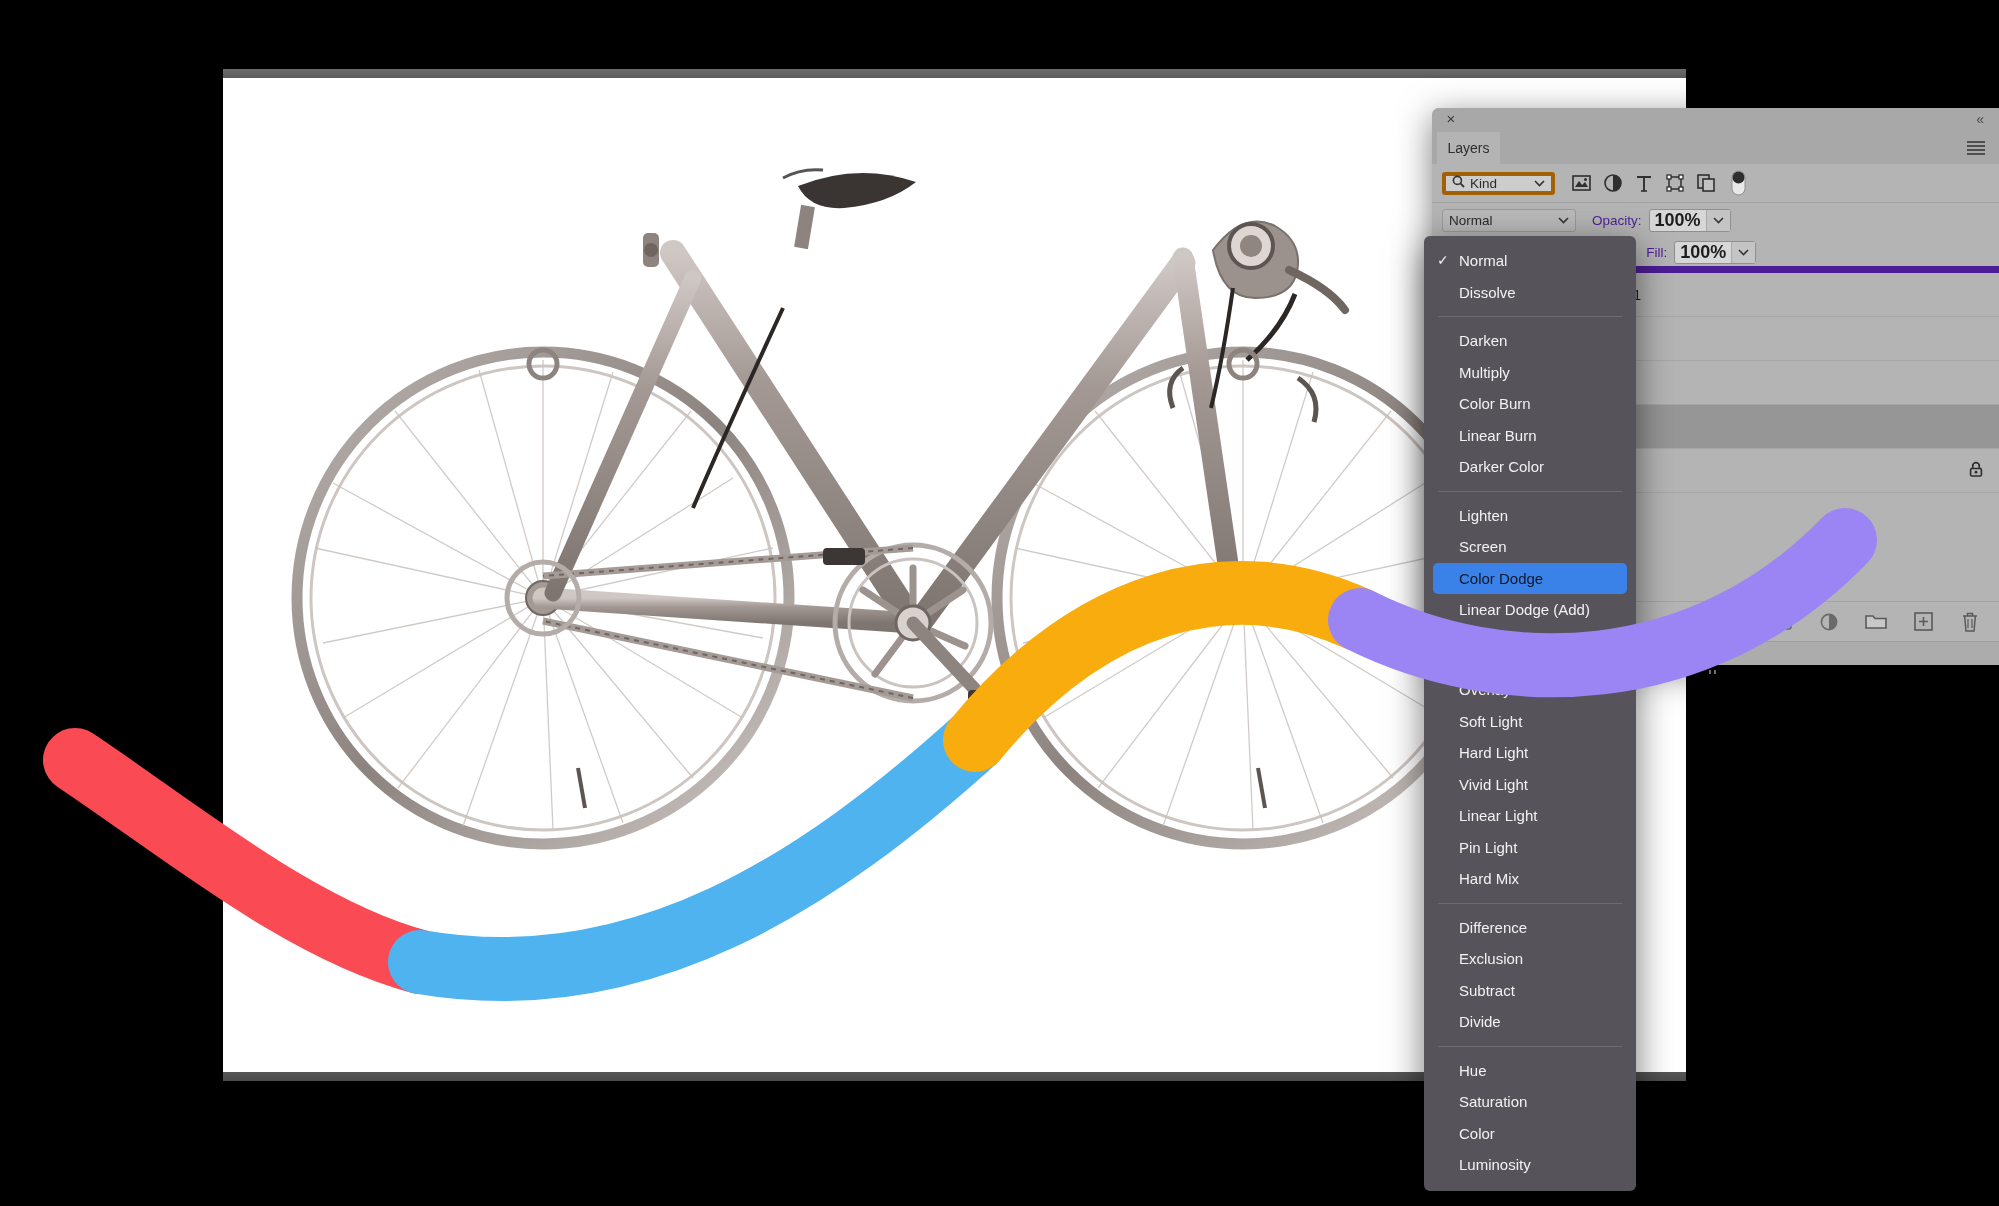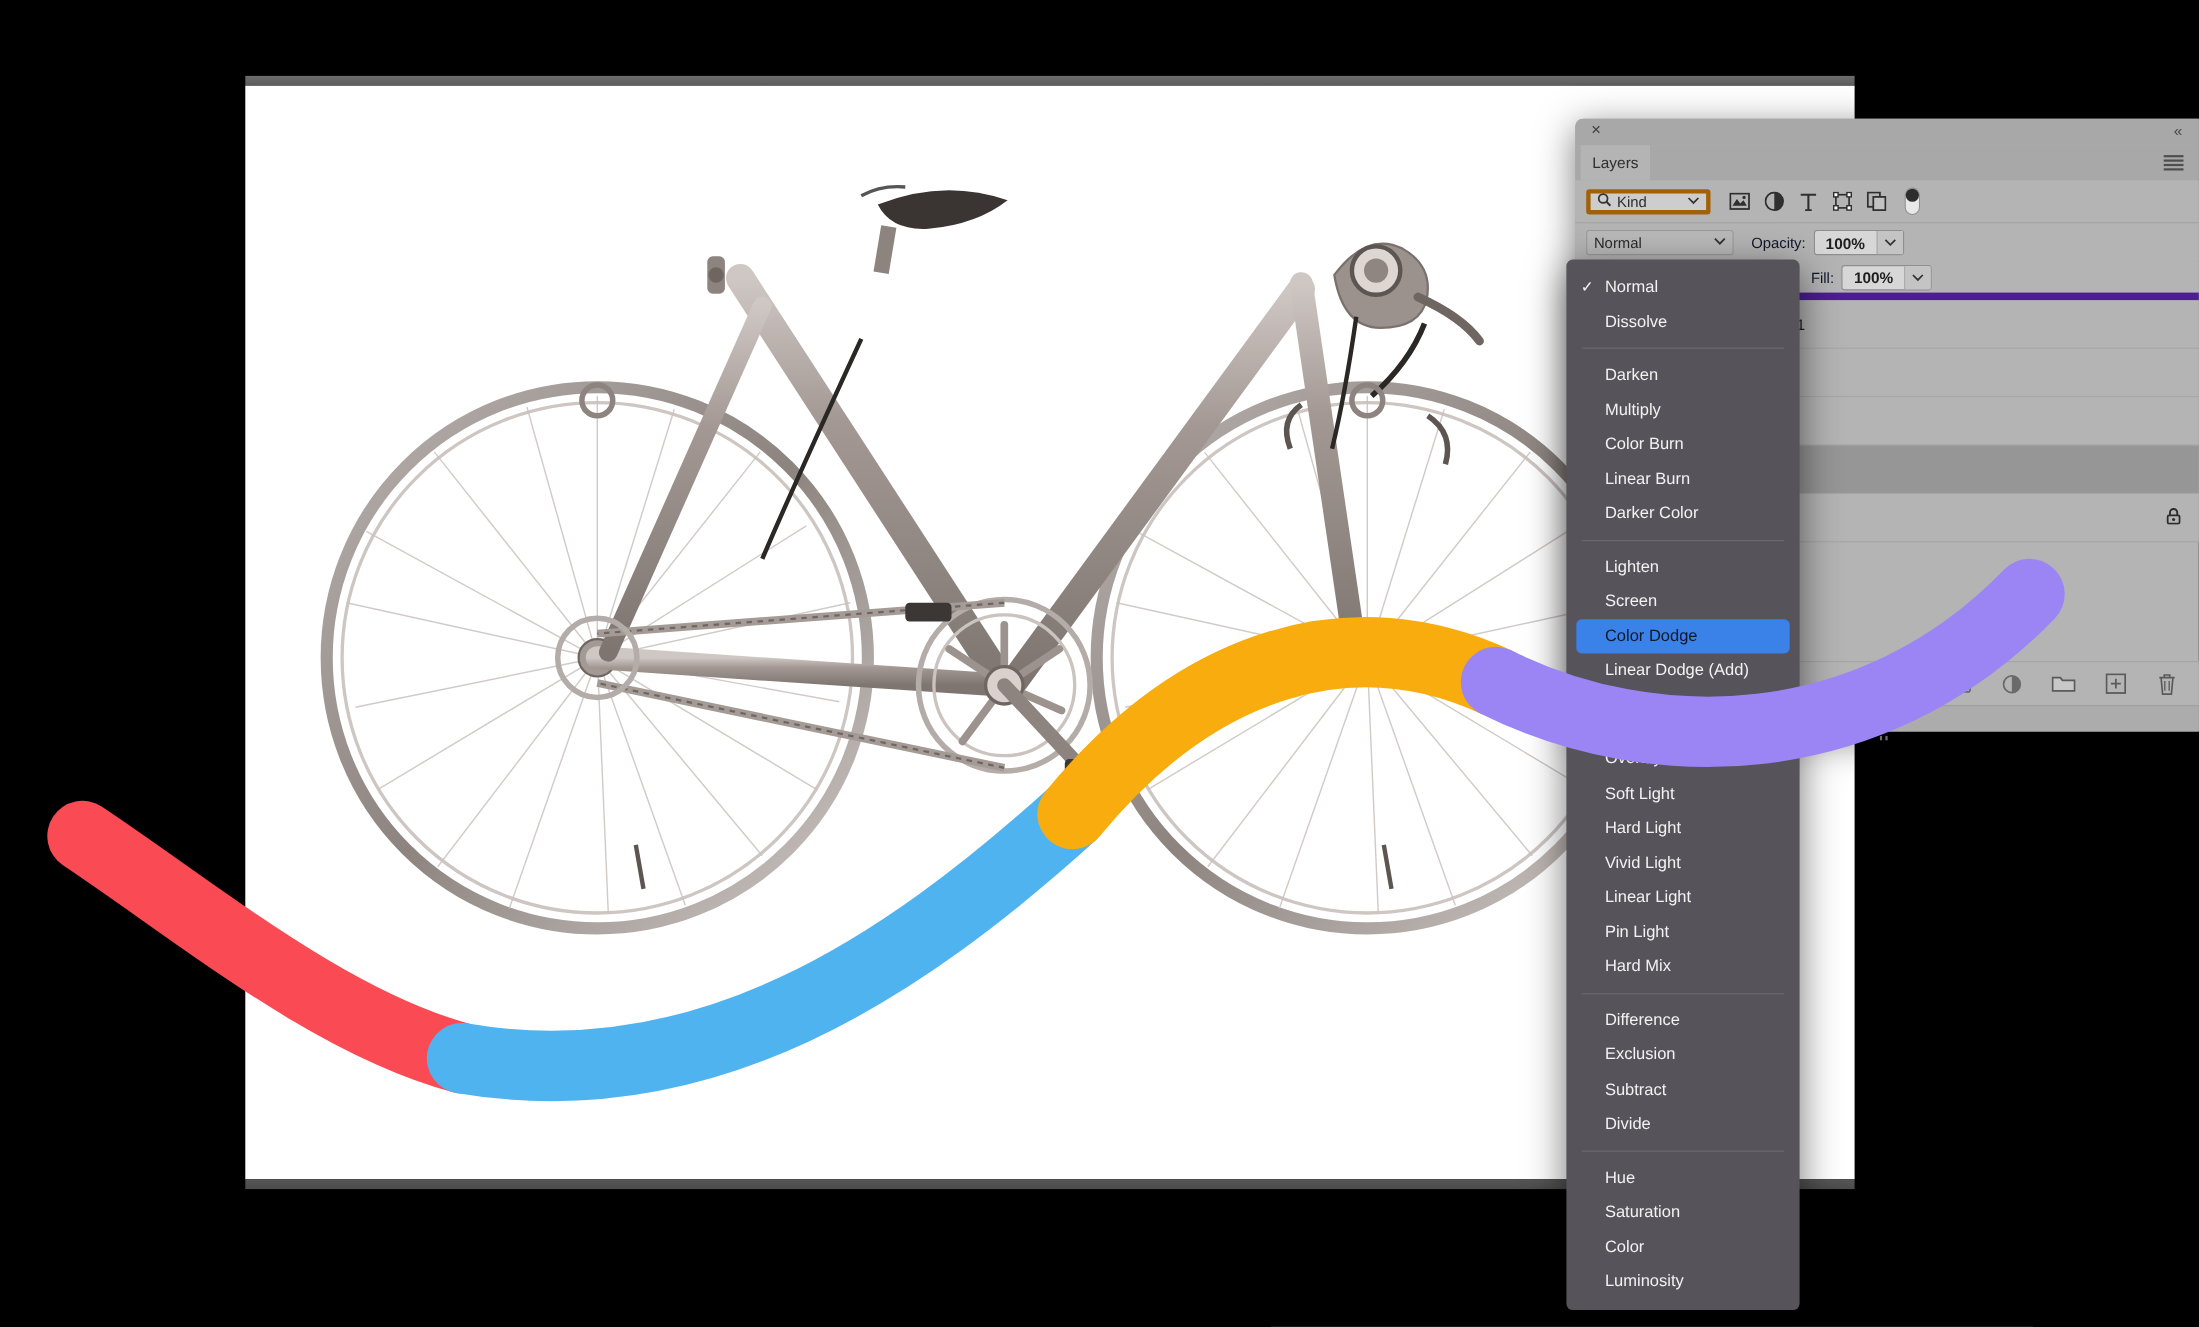--- a/index.html
+++ b/index.html
@@ -101,27 +101,27 @@
     display:flex; align-items:center;
     border-top:1px solid #a3a3a3;
   }
   #blend-select {
     margin-left:10px; width:134px; height:23px; background:#b9b9b9;
     border:1px solid #9a9a9a; border-radius:3px;
     display:flex; align-items:center; padding:0 6px; cursor:pointer;
     font-size:13.5px;
   }
   #blend-select .bcaret { margin-left:auto; font-size:10px; }
-  .num-label { font-size:13.5px; color:#0f172a; }
+  .num-label { font-size:13.5px; color:#4c1d95; }
   .num-field {
     height:23px; background:#d7d7d7; border:1px solid #8f8f8f;
     border-radius:3px; display:flex; align-items:center;
   }
   .num-field .val {
-    width:56px; text-align:center; font-size:14px; font-weight:bold;
+    width:56px; text-align:center; font-size:18px; font-weight:bold;
     color:#1e1e1e;
   }
   .num-field .ncaret {
     width:24px; height:21px; border-left:1px solid #a9a9a9;
     background:#c4c4c4; display:flex; align-items:center;
     justify-content:center; font-size:10px; cursor:pointer;
   }
 
   
   #lock-row {

